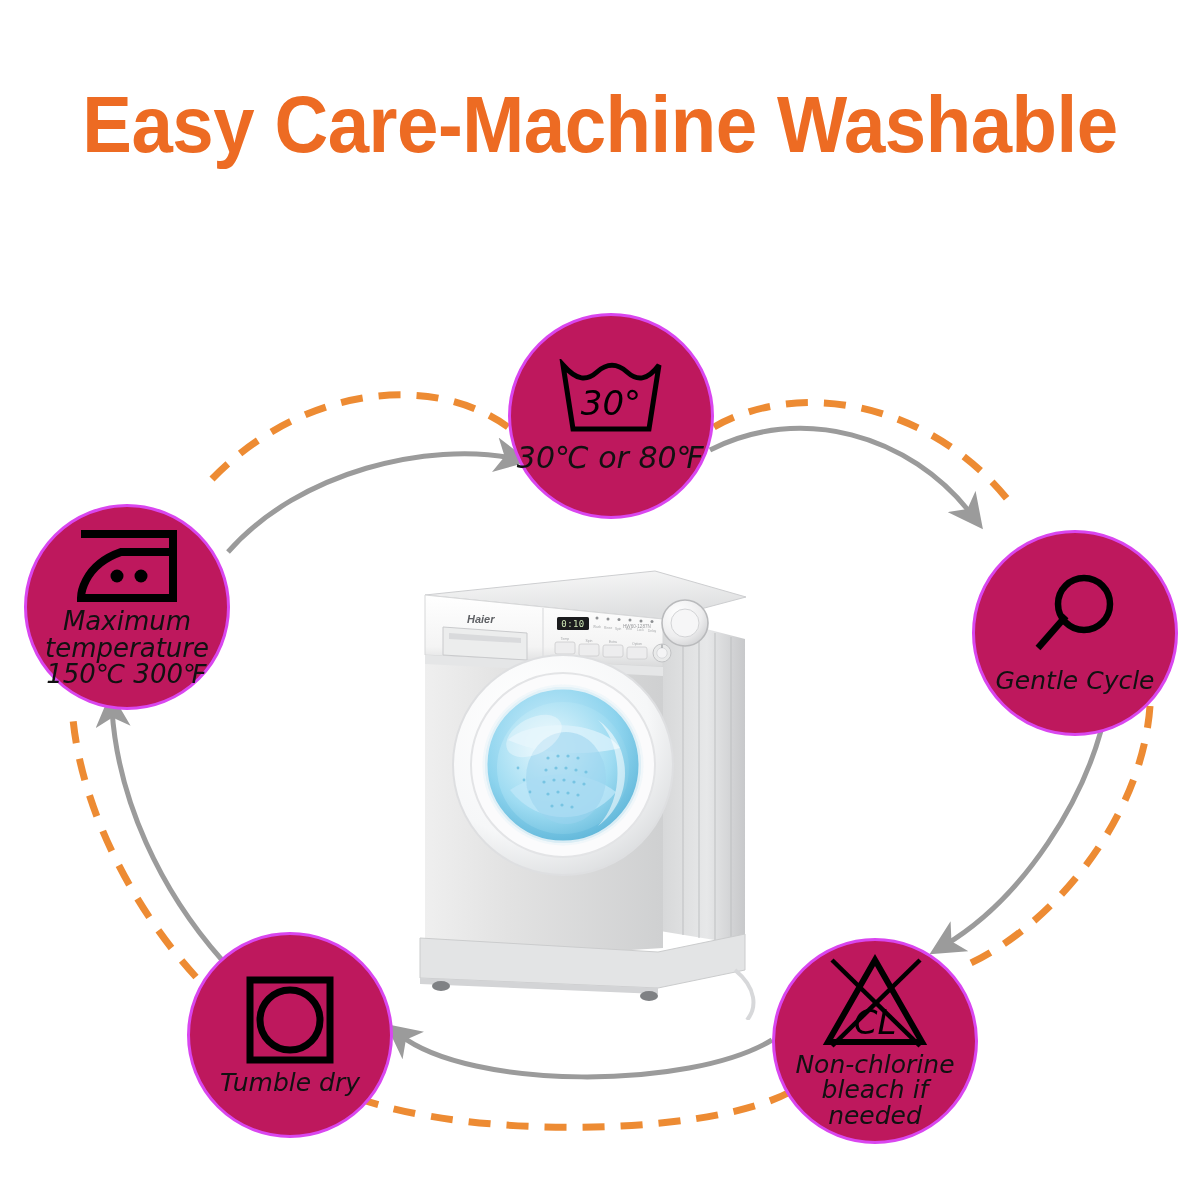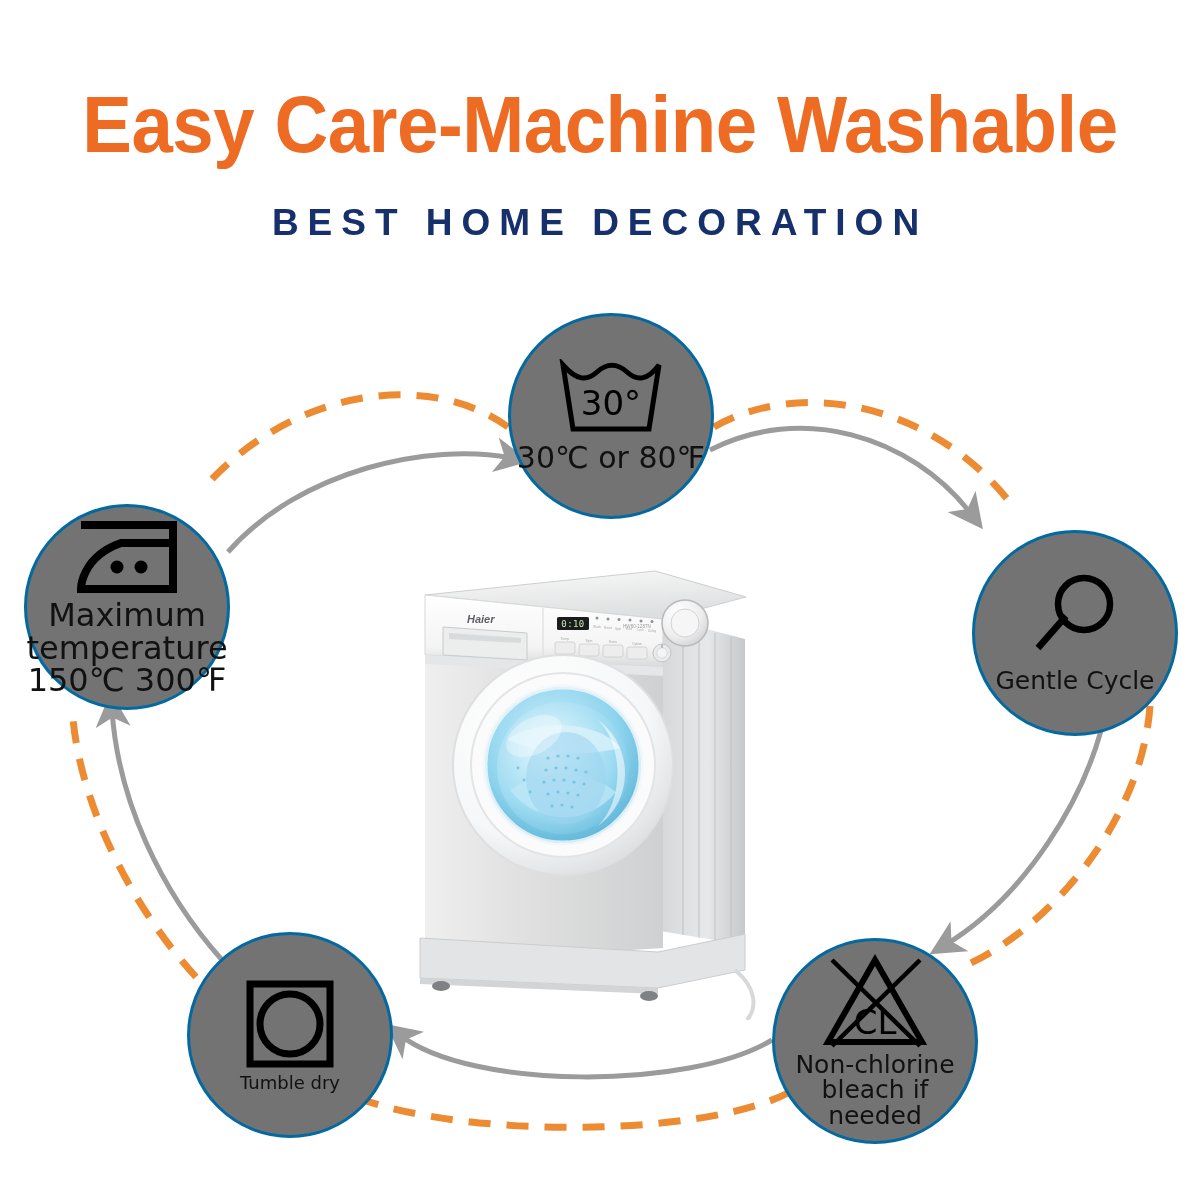--- a/index.html
+++ b/index.html
@@ -27,53 +27,52 @@
     white-space:nowrap;
   }
 
   
   .ringsvg{position:absolute;left:0;top:0;width:1200px;height:1200px;pointer-events:none;}
 
   
   .washer{position:absolute;left:405px;top:545px;width:370px;height:460px;}
 
   
-  .node{position:absolute;border:3px solid #0369a1;border-radius:50%;
-        background:#737373;box-sizing:border-box;}
+  .node{position:absolute;border:3px solid #d946ef;border-radius:50%;
+        background:#be185d;box-sizing:border-box;font-style:italic;}
   .node-inner{position:absolute;inset:0;display:flex;flex-direction:column;
         align-items:center;justify-content:center;}
   .node-icon{display:flex;align-items:center;justify-content:center;}
   .node-label{
      text-align:center;color:#111;
      font-family:"DejaVu Sans","Liberation Sans",sans-serif;
      font-weight:400;line-height:1.02;white-space:pre-line;
   }
 
   
   #node-wash{left:508px;top:313px;width:206px;height:206px;}
   #node-gentle{left:972px;top:530px;width:206px;height:206px;}
   #node-bleach{left:772px;top:938px;width:206px;height:206px;}
   #node-tumble{left:187px;top:932px;width:206px;height:206px;}
   #node-iron{left:24px;top:504px;width:206px;height:206px;}
 
   #node-wash .node-label{font-size:30px;margin-top:6px;}
   #node-gentle .node-label{font-size:25px;margin-top:12px;}
   #node-bleach .node-label{font-size:25px;margin-top:2px;width:230px;}
-  #node-tumble .node-label{font-size:18px;margin-top:4px;}
-  #node-iron .node-label{font-size:32px;margin-top:2px;width:220px;}
+  #node-tumble .node-label{font-size:25px;margin-top:4px;}
+  #node-iron .node-label{font-size:26px;margin-top:2px;width:220px;}
 
   .overflow-label{overflow:visible;}
 </style>
 </head>
 <body>
 
 <div id="stage">
 
   <div class="title">Easy Care-Machine Washable</div>
-  <div class="subtitle">BEST HOME DECORATION</div>
 
   <svg class="ringsvg" viewBox="0 0 1200 1200">
     <defs>
       <marker id="ah" markerWidth="7" markerHeight="7" refX="3.4" refY="3.5" orient="auto" markerUnits="strokeWidth">
         <path d="M0,0 L7,3.5 L0,7 L1.9,3.5 Z" fill="#9b9b9b"></path>
       </marker>
     </defs>
 
     <g fill="none" stroke="#ED8B33" stroke-width="7" stroke-dasharray="22 16" stroke-linecap="butt">
       <path d="M 508 427 C 430 371 300 388 212 479"></path>

